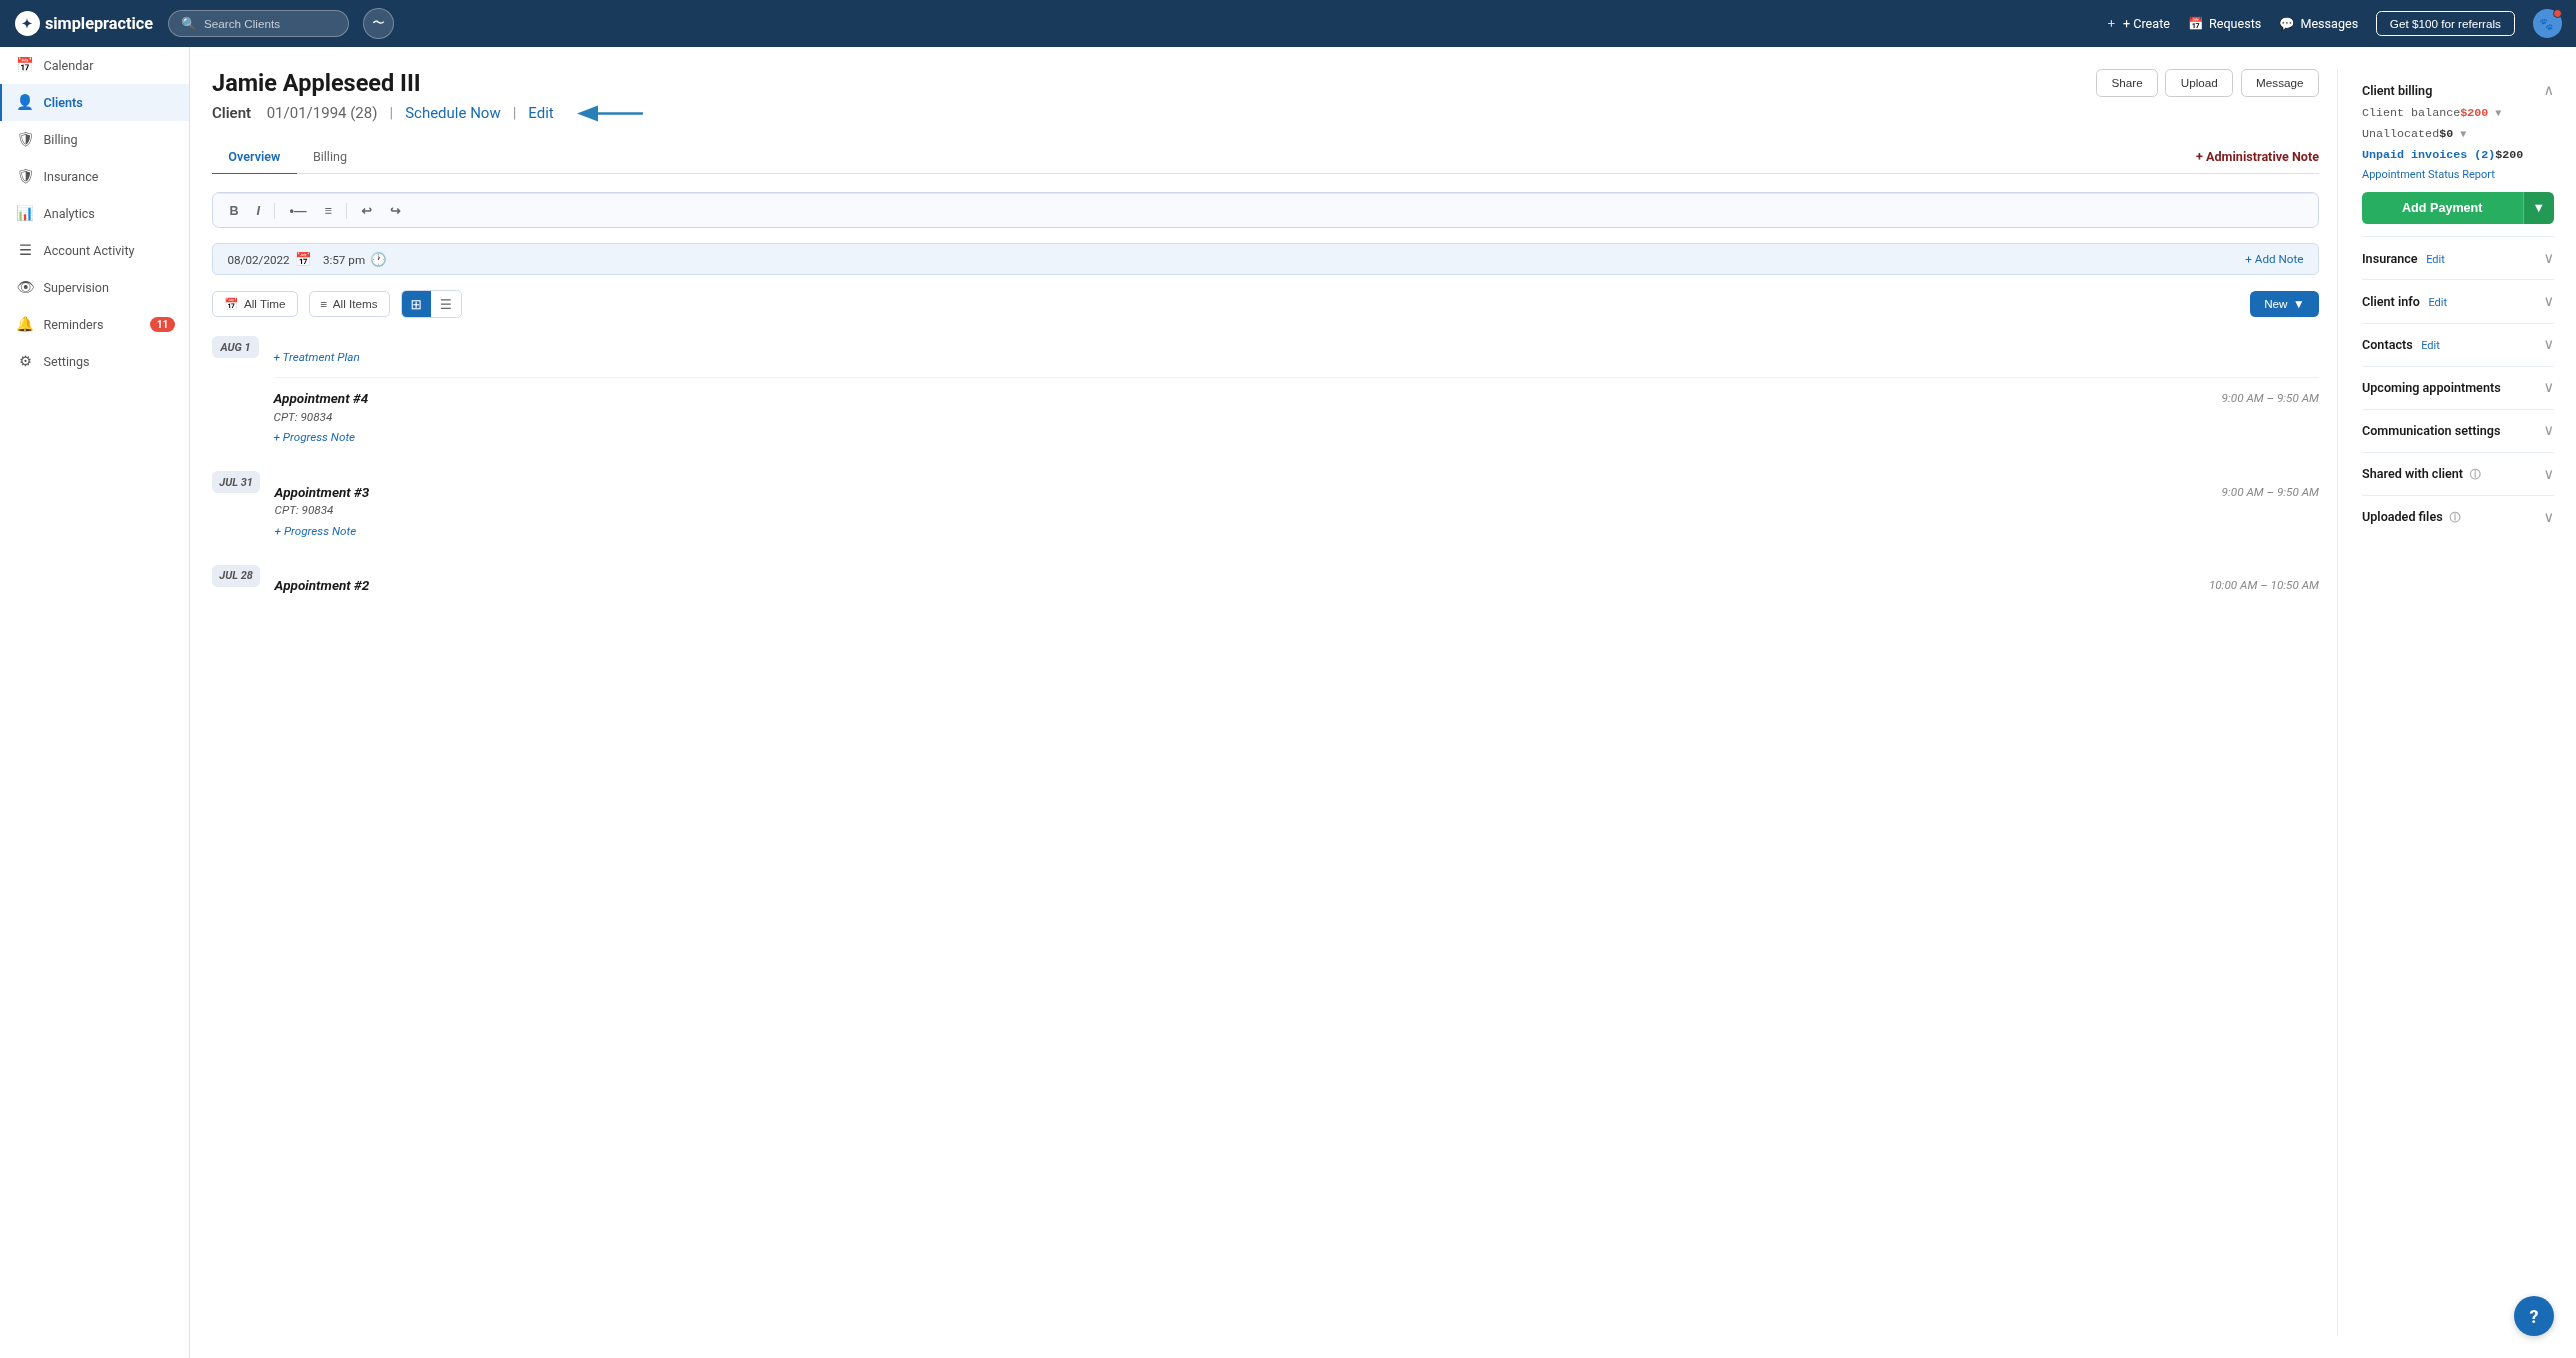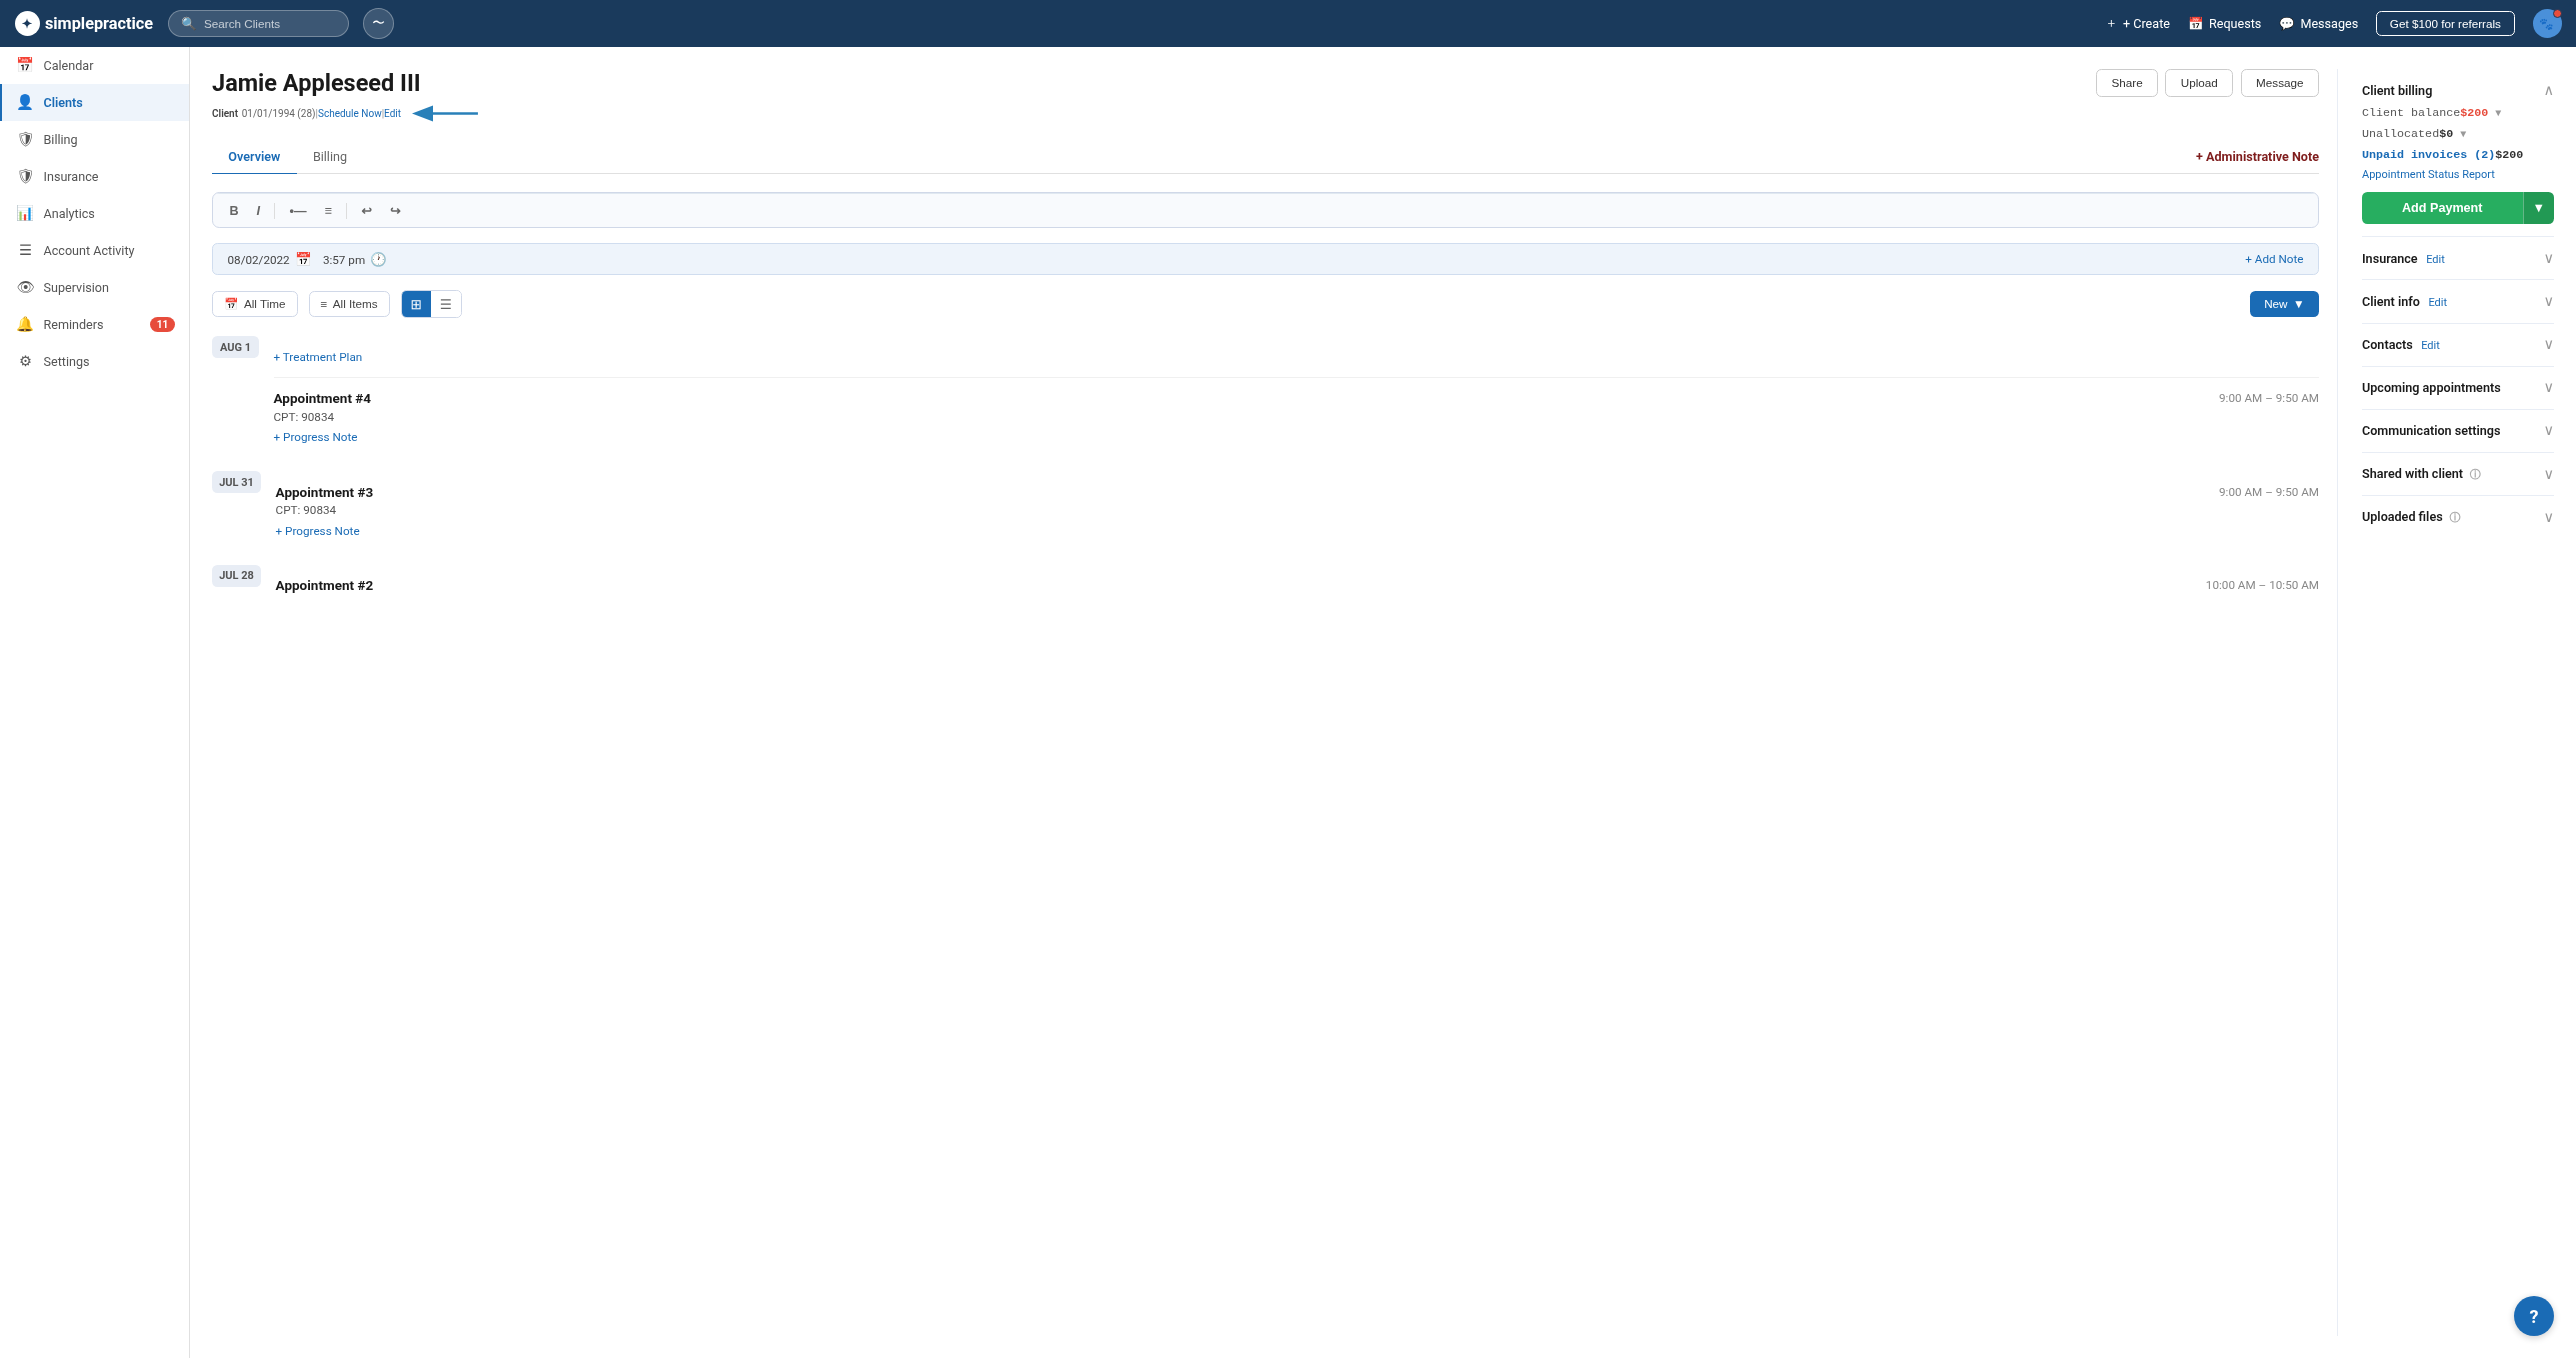--- a/index.html
+++ b/index.html
@@ -154,23 +154,23 @@
     }
     .client-title-block {}
     .client-name {
       font-size: 23.5px;
       font-weight: 700;
       color: #1a1a1a;
     }
     .client-meta {
       display: flex;
       align-items: center;
-      gap: 0;
+      gap: 12px;
       margin-top: 3.6px;
-      font-size: 10px;
+      font-size: 15px;
       color: #666;
     }
     .client-meta .meta-label {
       font-weight: 600;
       color: #444;
       margin-right: 3.6px;
     }
     .client-meta a {
       color: #1a6bb5;
       text-decoration: none;
@@ -323,20 +323,21 @@
       display: flex; align-items: center; gap: 5.4px;
     }
 
     
     .timeline { }
     .timeline-group { margin-bottom: 14.5px; }
     .timeline-date-row {
       display: flex;
       align-items: flex-start;
       gap: 14.5px;
+      font-style: italic;
     }
     .timeline-date-badge {
       min-width: 47px;
       text-align: center;
       background: #e8edf5;
       border-radius: 5.4px;
       padding: 4.5px 7.2px;
       font-size: 11px;
       font-weight: 700;
       color: #555;

